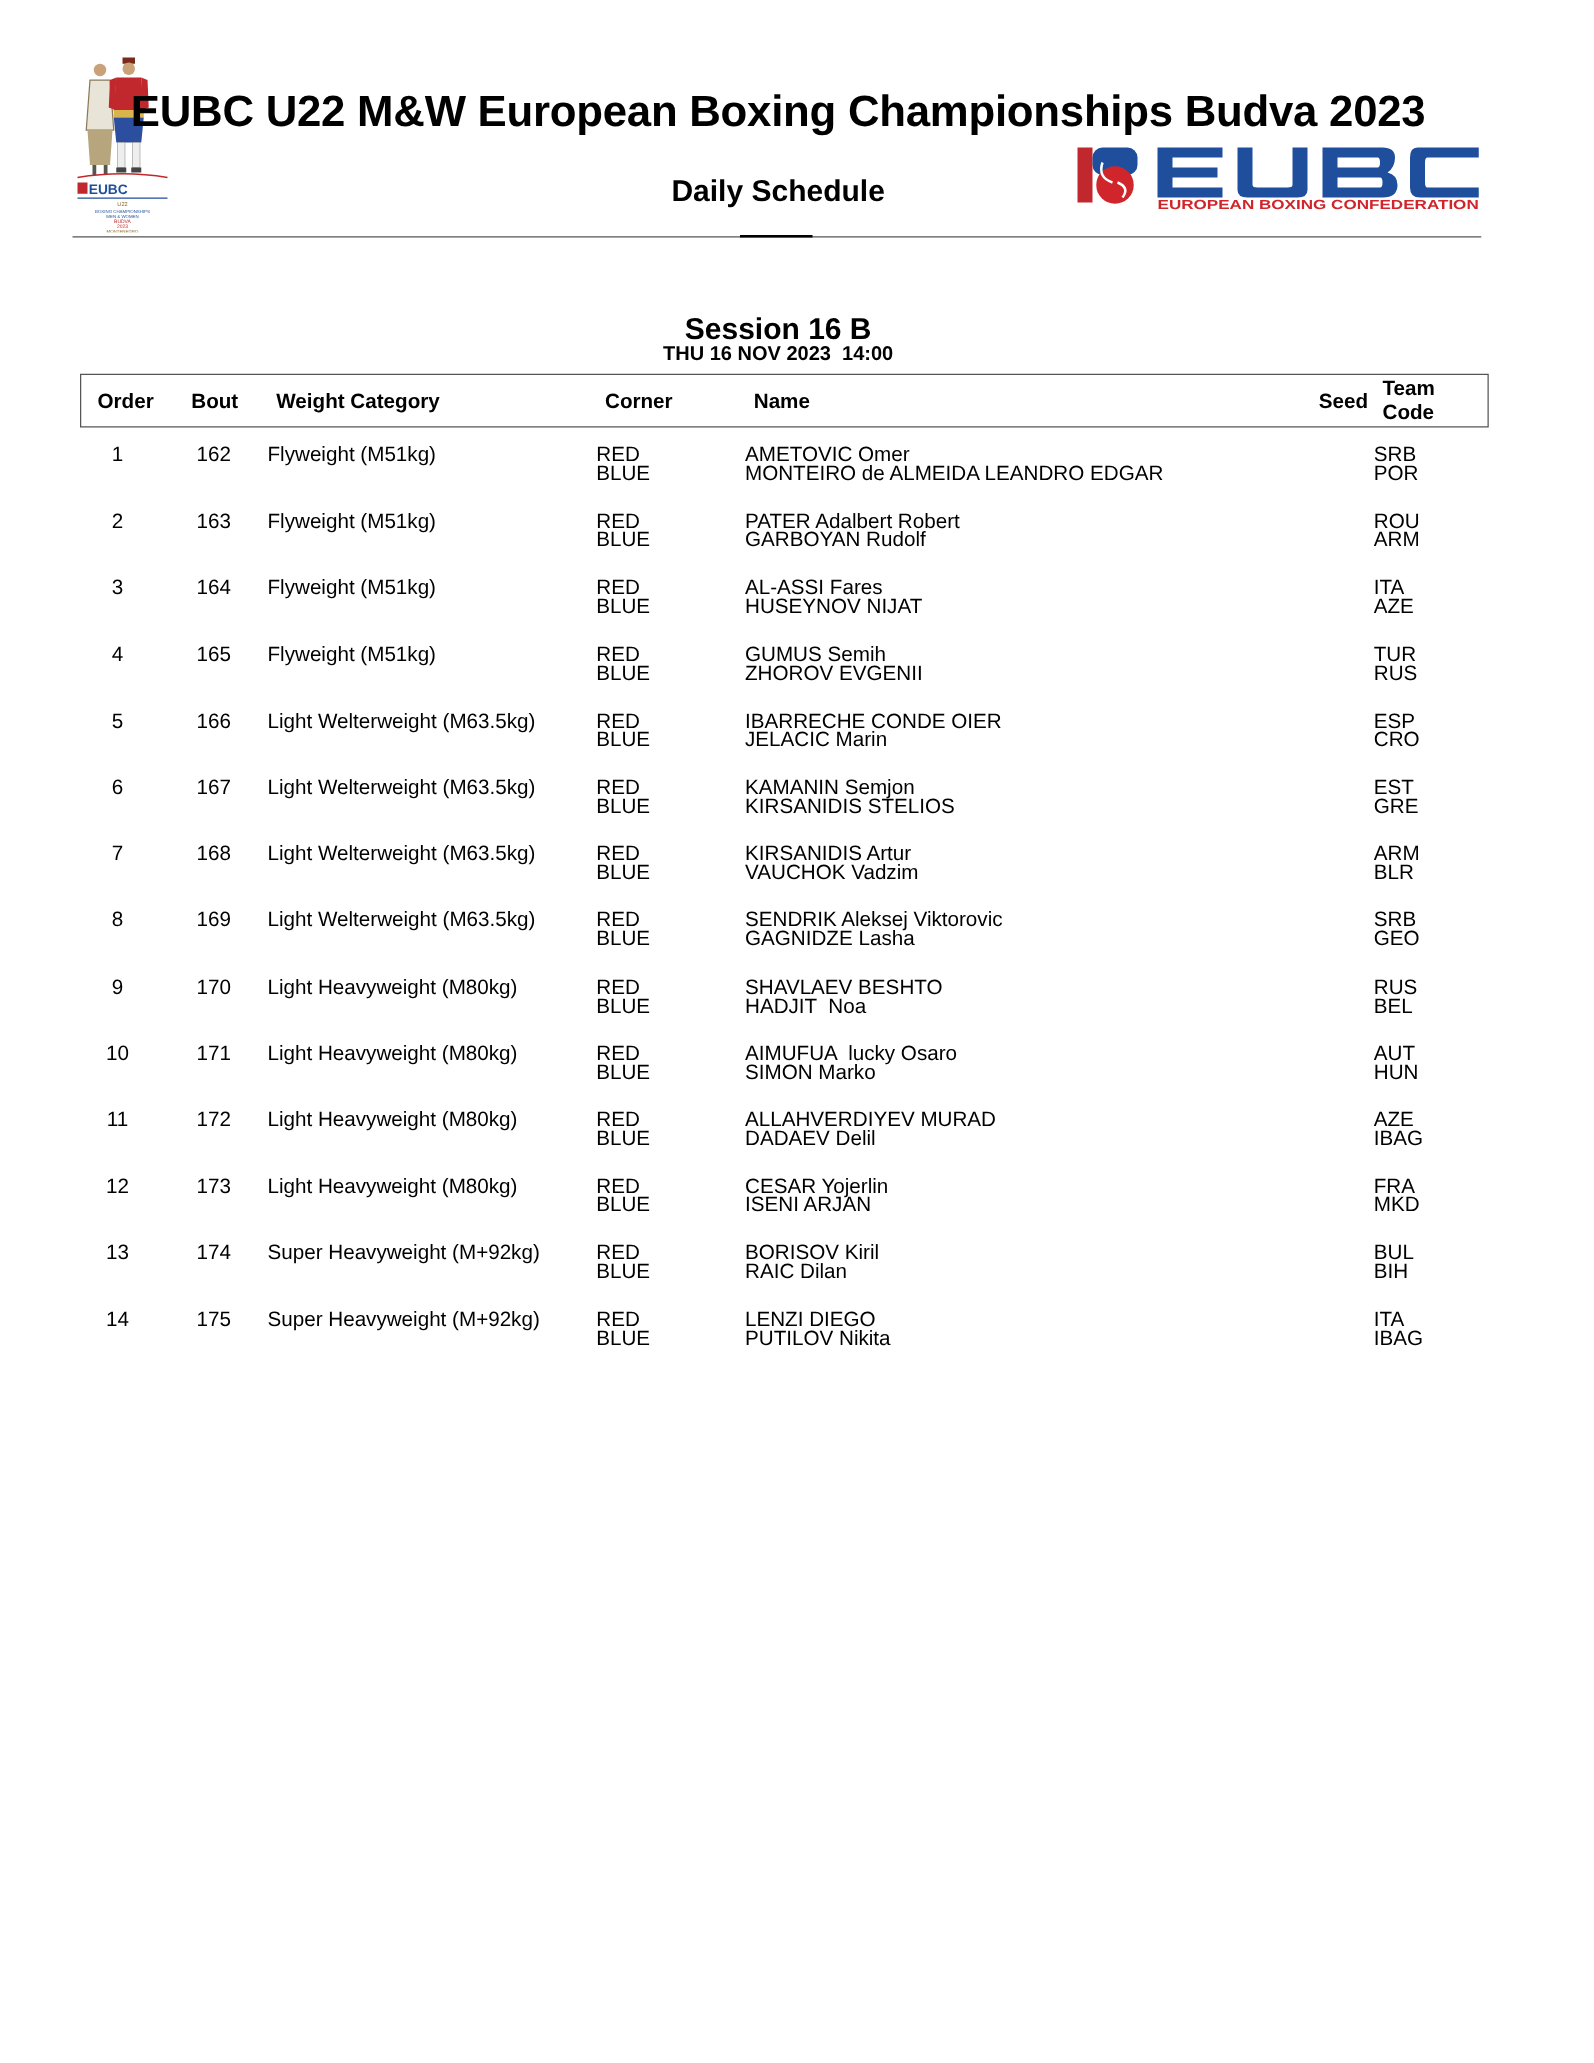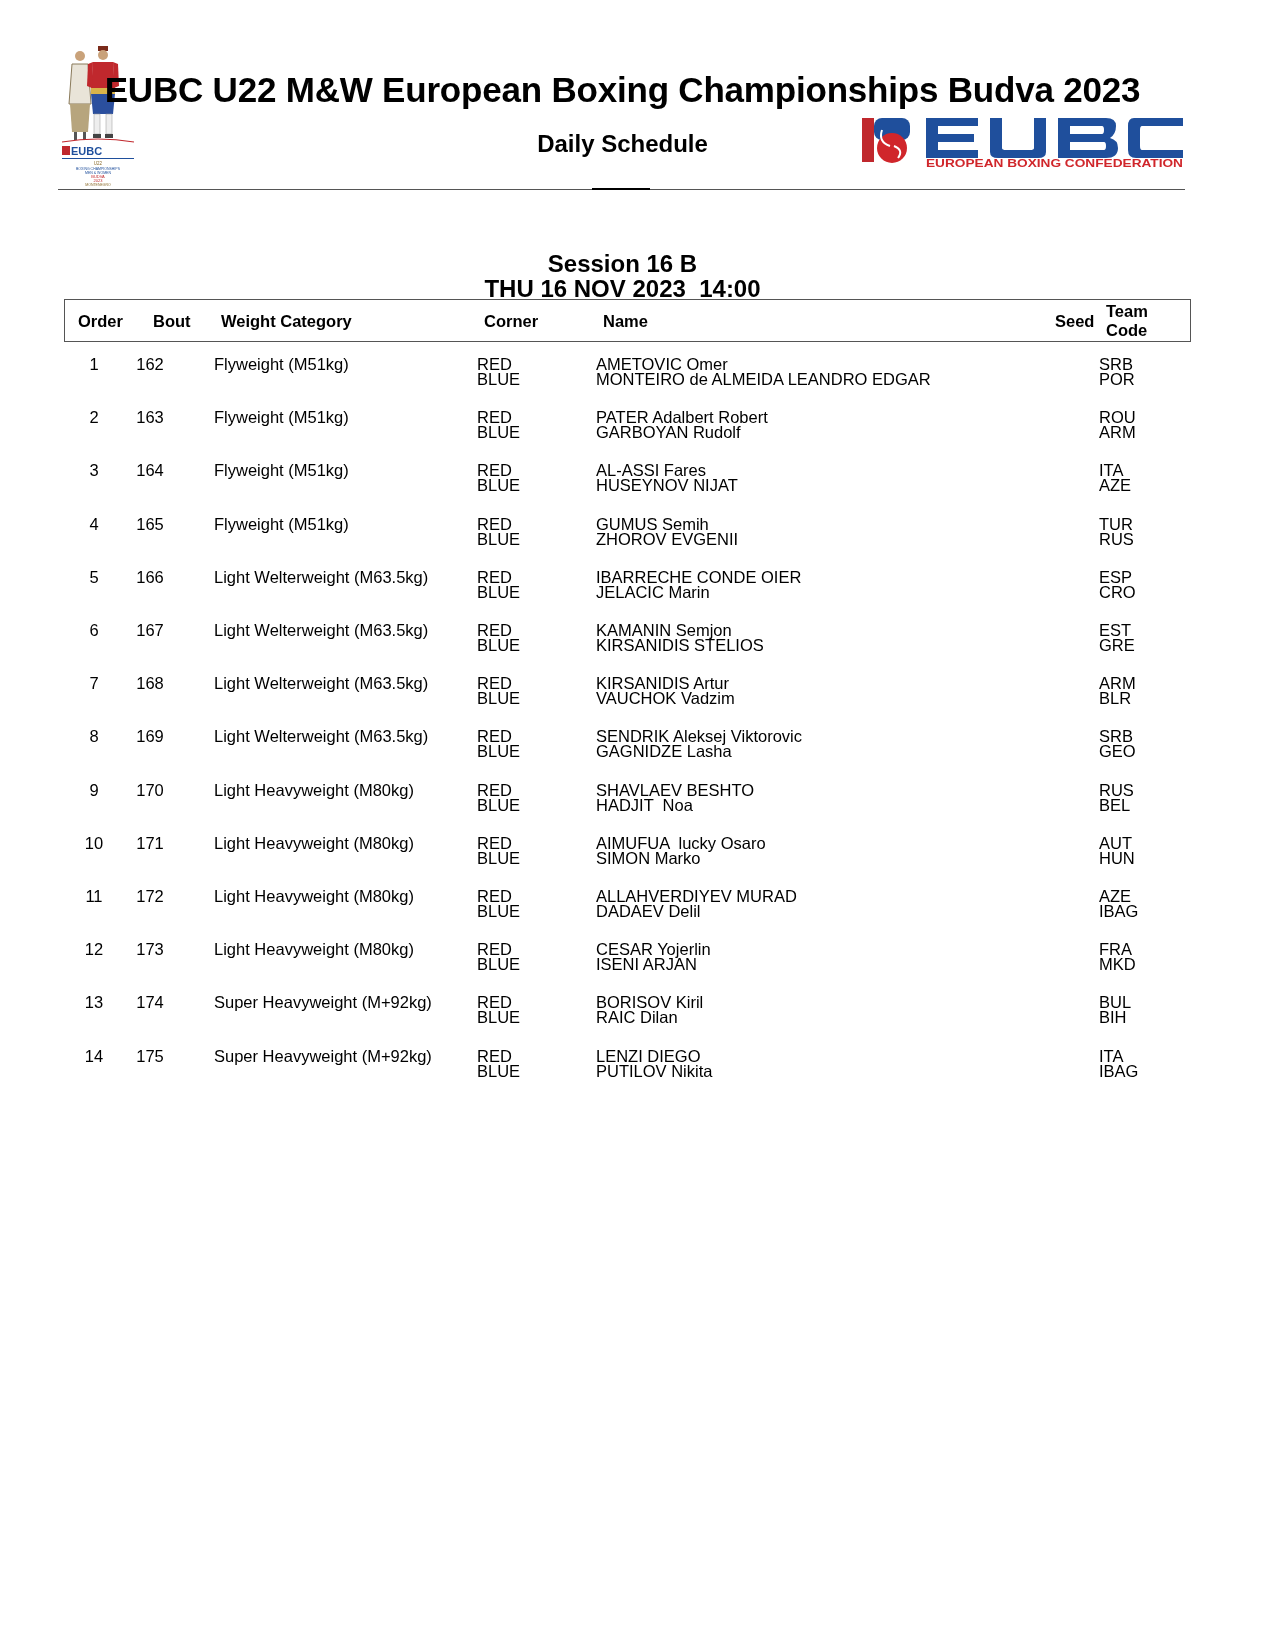--- a/index.html
+++ b/index.html
@@ -2,35 +2,35 @@
 <html><head>
 <meta charset="utf-8">
 <style>
   html, body { margin:0; padding:0; background:#ffffff; }
   body { width:1275px; height:1650px; position:relative; overflow:hidden;
          font-family:"Liberation Sans", sans-serif; color:#000; }
   .abs { position:absolute; }
   
   #left-logo { left:58px; top:44px; width:80px; height:142px; }
   #doc-title { left:0; width:1245px; top:70px; text-align:center; font-size:35px; font-weight:bold; letter-spacing:-0.2px; }
-  #doc-subtitle { left:0; width:1245px; top:130px; text-align:center; font-size:24px; font-weight:bold; }
+  #doc-subtitle { left:0; width:1245px; top:140px; text-align:center; font-size:24px; font-weight:bold; }
   #right-logo { left:860px; top:112px; width:325px; height:56px; }
   #header-rule { left:58px; top:189px; width:1127px; height:1px; background:#555; }
   #header-rule-mark { left:592px; top:188px; width:58px; height:2px; background:#000; }
   
   #session-title { left:0; width:1245px; top:250px; text-align:center; font-size:24px; font-weight:bold; }
-  #session-datetime { left:0; width:1245px; top:275px; text-align:center; font-size:24px; font-weight:bold; white-space:pre; }
+  #session-datetime { left:0; width:1245px; top:275px; text-align:center; font-size:16px; font-weight:bold; white-space:pre; }
   
   #table-header { left:64px; top:299px; width:1125px; height:41px; border:1.5px solid #555; }
   .th { position:absolute; font-size:16.5px; font-weight:bold; line-height:19px; }
   
   .row { position:absolute; left:0; width:1275px; height:44px; }
   .cell { position:absolute; font-size:16.5px; line-height:21px; white-space:pre; }
   .c-order { left:58px; width:72px; text-align:center; }
-  .c-bout { left:129px; width:42px; text-align:center; }
+  .c-bout { left:150px; width:42px; text-align:center; }
   .c-weight { left:214px; }
   .c-corner { left:477px; }
   .c-name { left:596px; }
   .c-team { left:1099px; }
   .line2 { top:15px; }
 </style>
 </head>
 <body>
 
 <div id="left-logo" class="abs">

